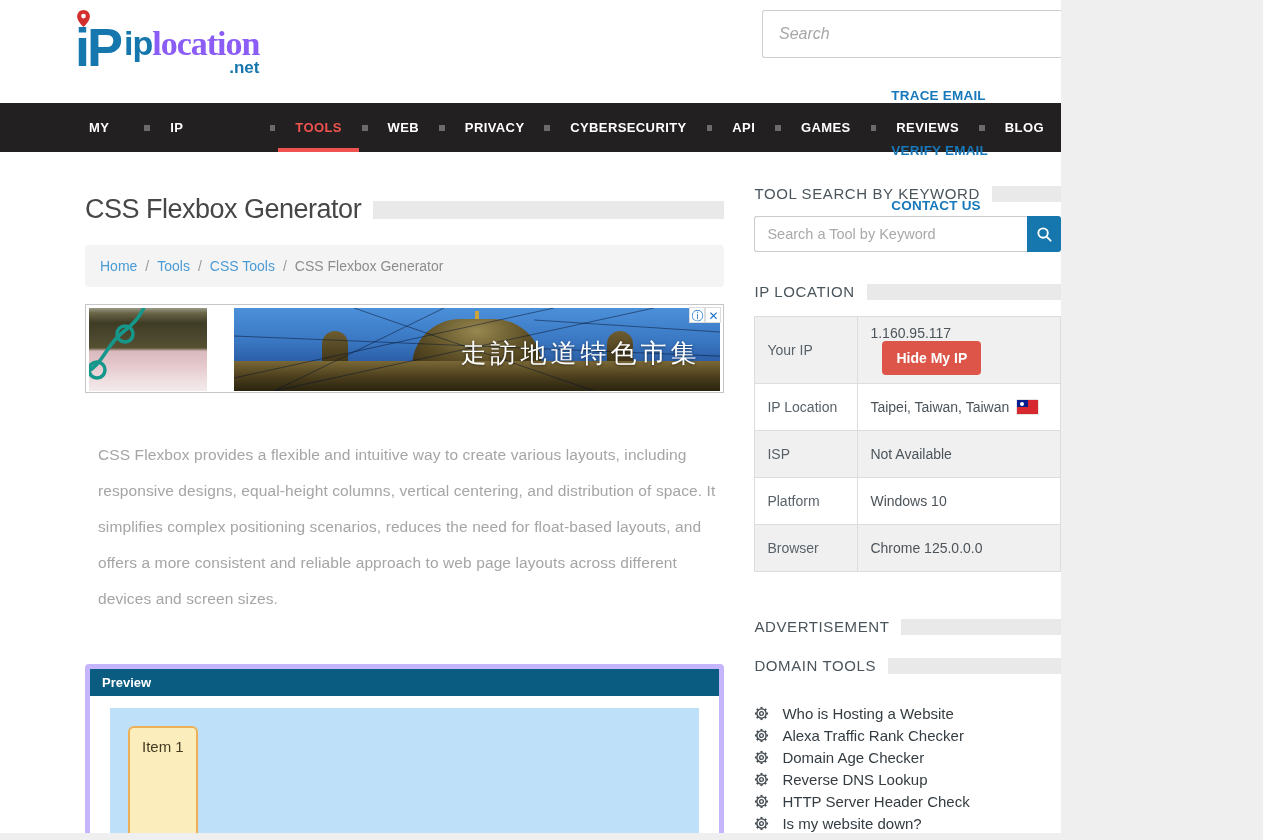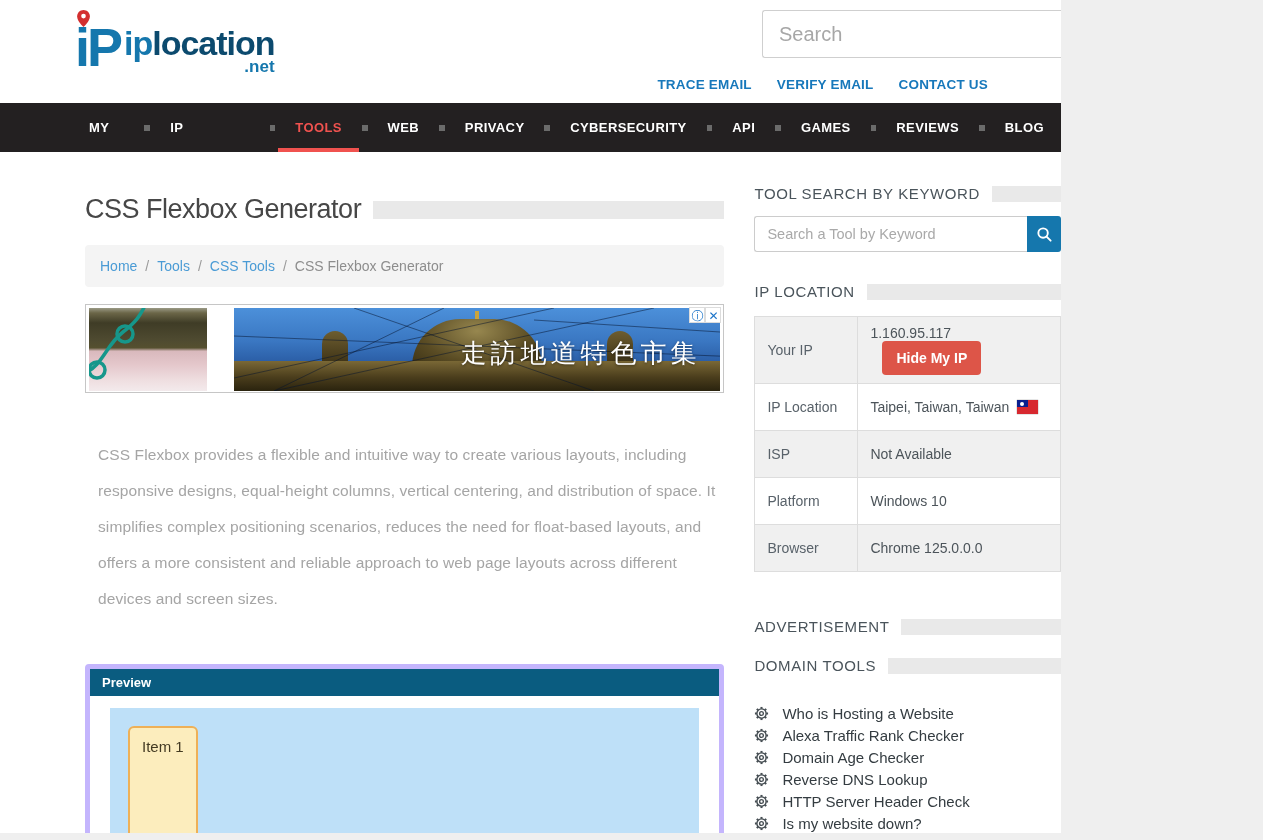--- a/index.html
+++ b/index.html
@@ -7,27 +7,27 @@
   body { background:#efefef; font-family:"Liberation Sans", sans-serif; }
   .page { background:#ffffff; width:1061px; height:833px; overflow:hidden; }
 
   
   .header { height:103px; background:#fff; position:relative; }
   .logo { position:absolute; left:75px; top:6px; display:flex; align-items:flex-start; cursor:pointer; }
   .logo-icon { position:relative; font-weight:bold; font-size:54px; line-height:1; color:#1577ad; letter-spacing:-3px; padding-top:14px; }
   .logo-pin { position:absolute; top:4px; left:2px; }
   .logo-word { margin-left:4px; padding-top:20px; font-weight:bold; font-size:34px; letter-spacing:-1px; line-height:1; }
   .logo-word .w-ip { color:#1577ad; }
-  .logo-word .w-loc { color:#0c4a6e; }
+  .logo-word .w-loc { color:#8b5cf6;font-family:Liberation Serif, serif; }
   .logo-net { display:block; text-align:right; color:#1577ad; font-size:17px; font-weight:bold; letter-spacing:0; margin-top:-2px; }
   .hsearch { position:absolute; left:762px; top:10px; width:428px; height:48px; display:flex; }
-  .hsearch input { flex:1; border:1px solid #cfcfcf; border-right:none; border-radius:3px 0 0 3px; padding:0 16px; font-size:20px; color:#555; outline:none; font-family:"Liberation Sans",sans-serif; }
+  .hsearch input { flex:1; border:1px solid #cfcfcf; border-right:none; border-radius:3px 0 0 3px; padding:0 16px; font-size:16px; color:#555; outline:none; font-family:"Liberation Sans",sans-serif;font-style:italic; }
   .hsearch input::placeholder { color:#a7a7a7; }
   .hsearch button { width:64px; background:#1577ad; border:none; border-radius:4px; cursor:pointer; display:flex; align-items:center; justify-content:center; }
-  .hlinks { position:absolute; right:73px; top:77px; display:flex; gap:25px; }
+  .hlinks { position:absolute; right:73px; top:88px; display:flex; gap:40px;flex-direction:column; }
   .hlinks a { color:#1778bb; font-size:13.5px; font-weight:bold; text-decoration:none; letter-spacing:.2px; cursor:pointer; }
 
   
   .nav { height:49px; background:#232021; display:flex; align-items:center; padding-left:72px; }
   .nav a { position:relative; color:#ffffff; font-size:13px; font-weight:bold; letter-spacing:.4px; text-decoration:none; line-height:49px; height:49px; padding:0 17px; cursor:pointer; }
   .nav a.active { color:#f0524f; }
   .nav a.active::after { content:""; position:absolute; left:0; right:0; bottom:0; height:4px; background:#f0524f; }
   .nav .sep { width:6px; height:6px; background:#6b6b6b; margin:0 3px; }
 
   

